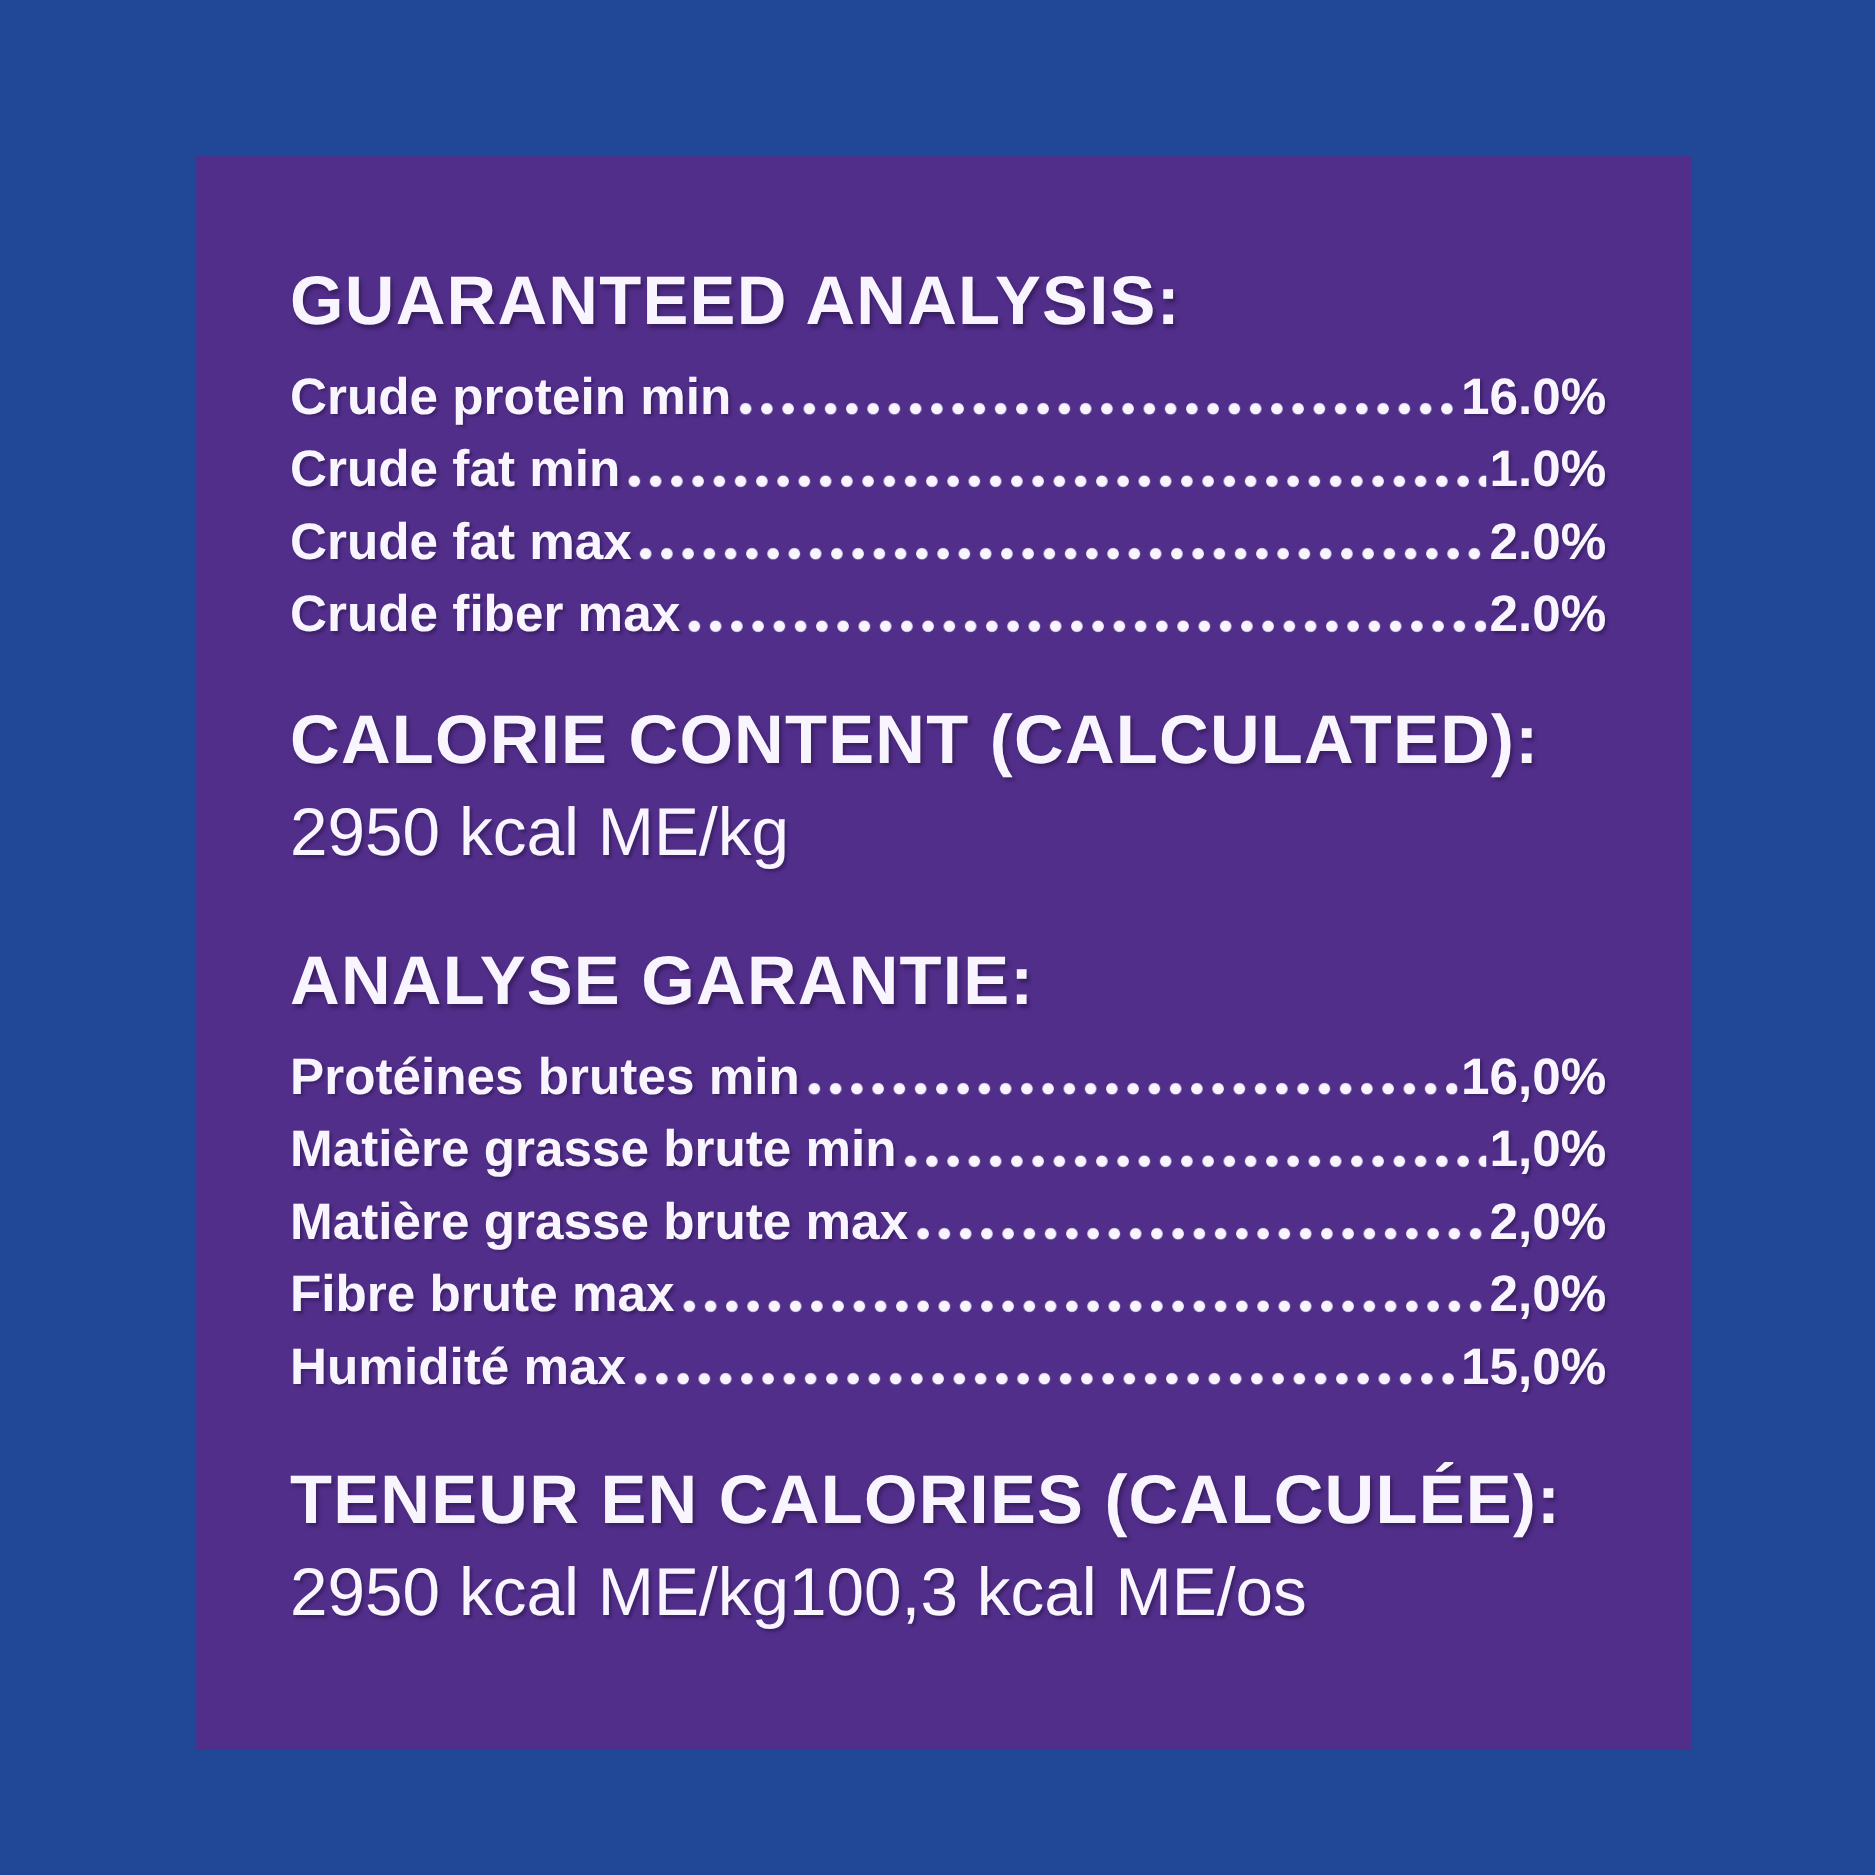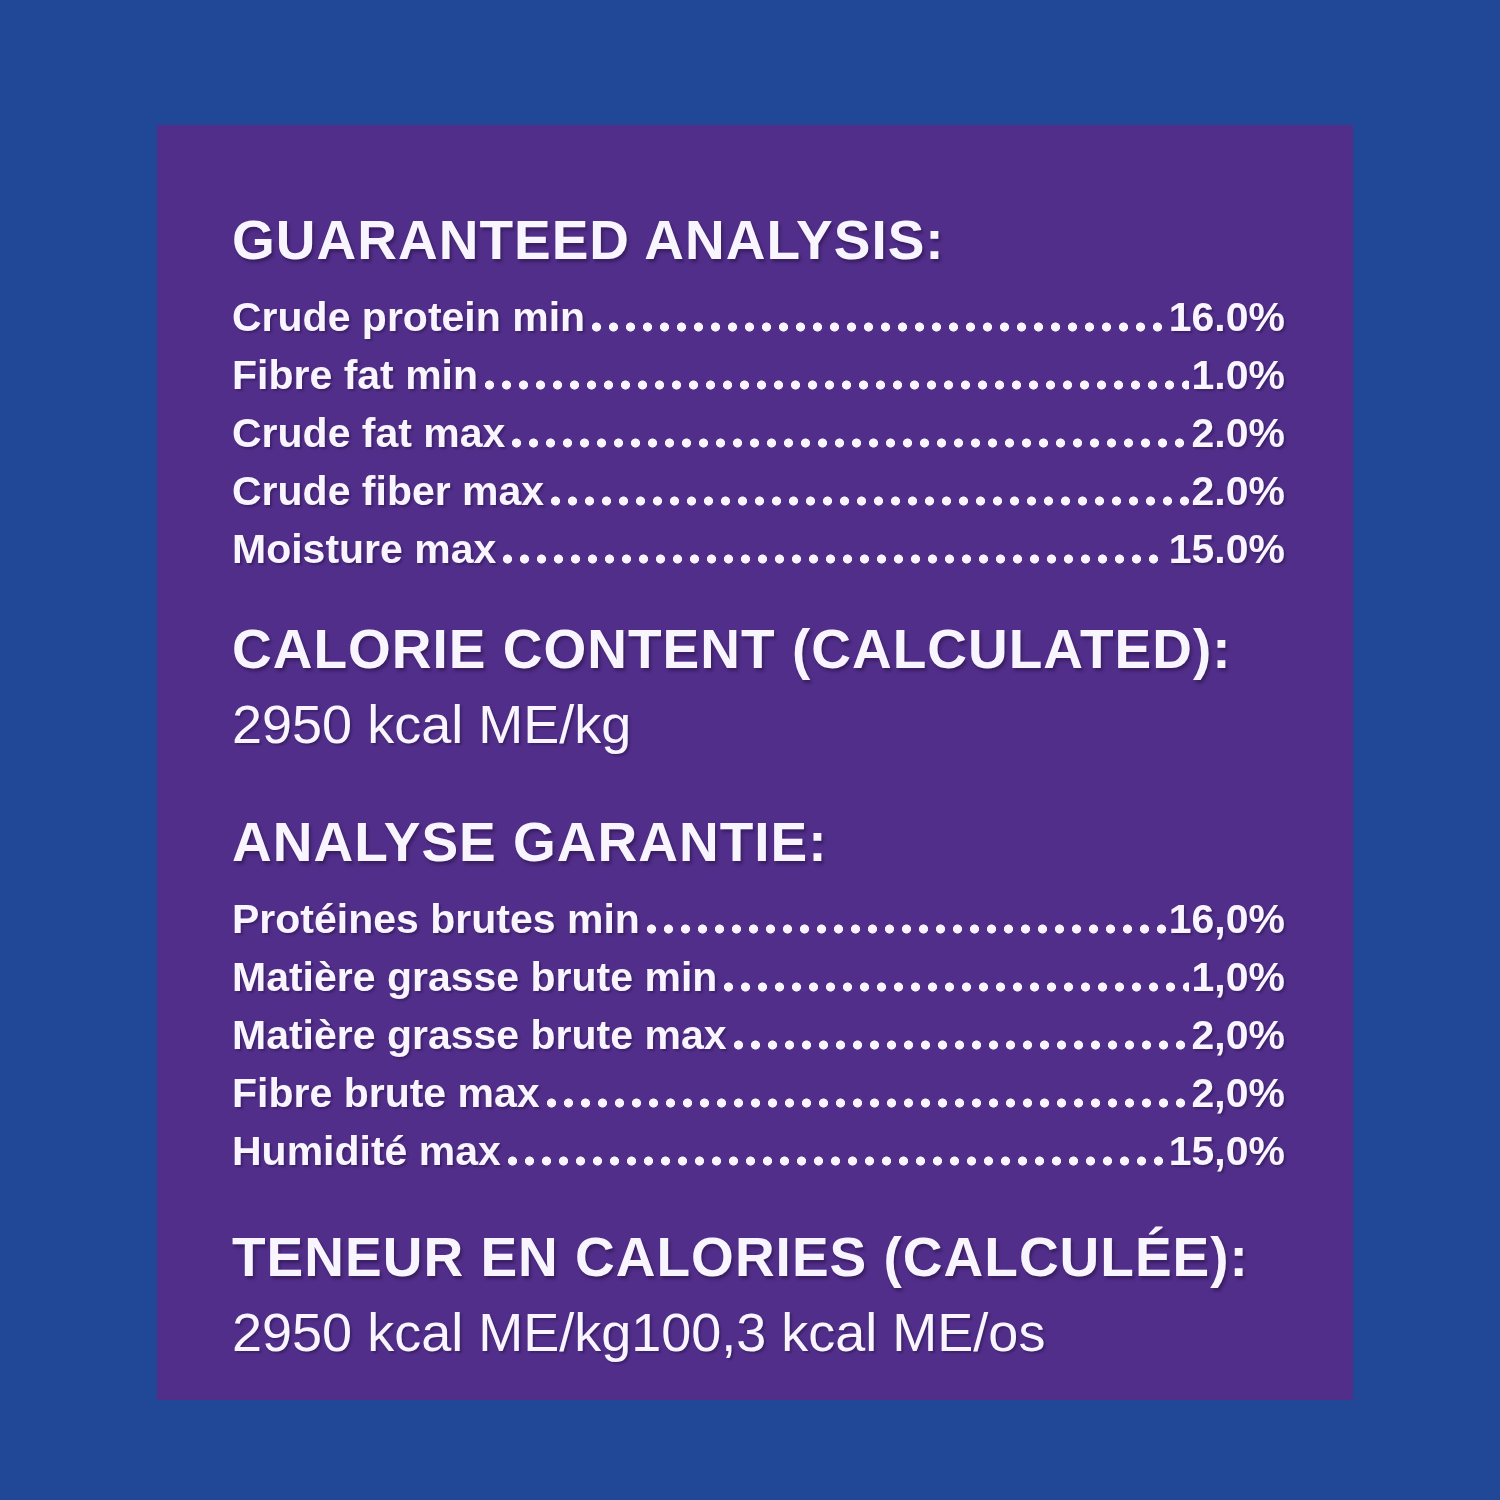--- a/index.html
+++ b/index.html
@@ -82,38 +82,33 @@
 
     <div class="section">
       <div class="heading">GUARANTEED ANALYSIS:</div>
       <div class="rows">
         <div class="row">
           <span class="row-label">Crude protein min</span>
           <span class="dots"></span>
           <span class="row-value">16.0%</span>
         </div>
         <div class="row">
-          <span class="row-label">Fibre fat min</span>
+          <span class="row-label">Crude fat min</span>
           <span class="dots"></span>
           <span class="row-value">1.0%</span>
         </div>
         <div class="row">
           <span class="row-label">Crude fat max</span>
           <span class="dots"></span>
           <span class="row-value">2.0%</span>
         </div>
         <div class="row">
           <span class="row-label">Crude fiber max</span>
           <span class="dots"></span>
           <span class="row-value">2.0%</span>
-        </div>
-        <div class="row">
-          <span class="row-label">Moisture max</span>
-          <span class="dots"></span>
-          <span class="row-value">15.0%</span>
         </div>
       </div>
     </div>
 
     <div class="section section-calorie">
       <div class="heading">CALORIE CONTENT (CALCULATED):</div>
       <div class="value-line">
         <span>2950 kcal ME/kg</span>
       </div>
     </div>

